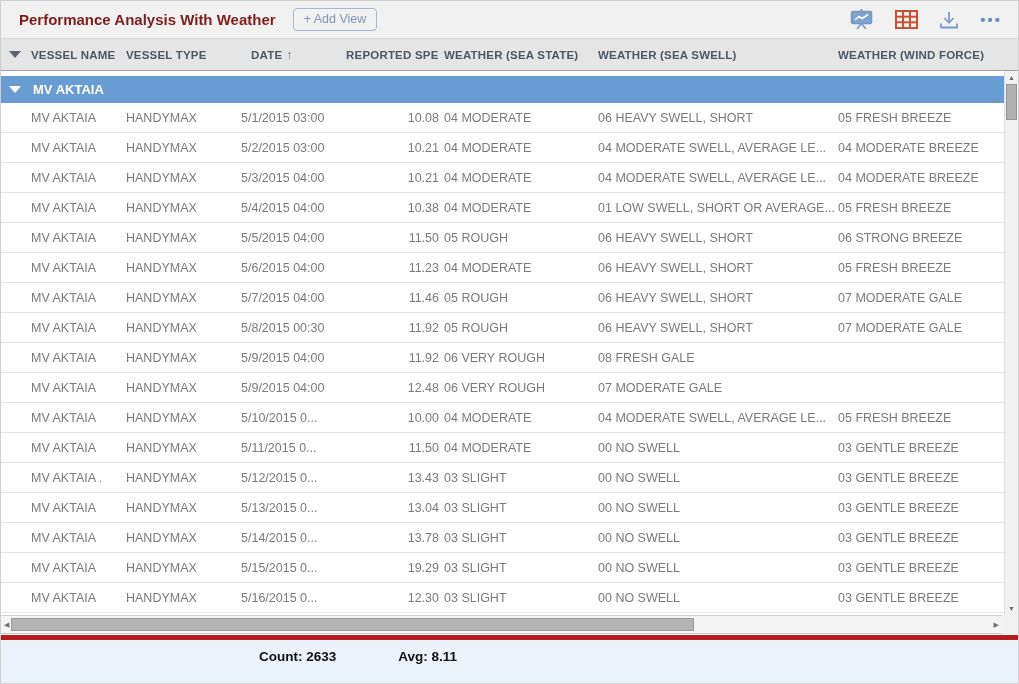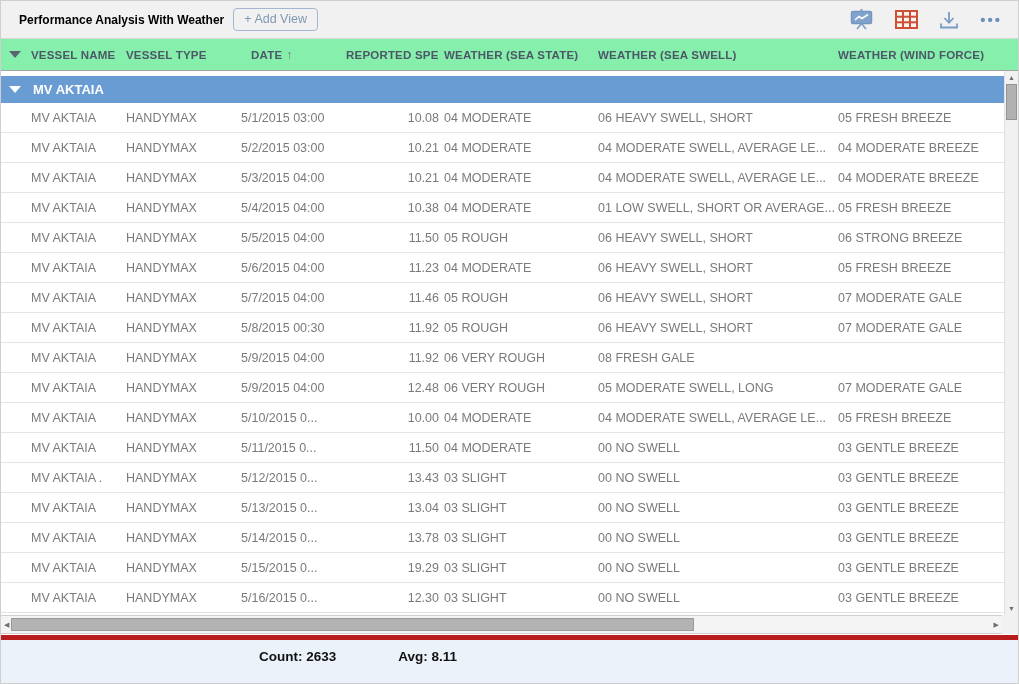--- a/index.html
+++ b/index.html
@@ -7,37 +7,37 @@
   .app {
     width: 1019px; height: 684px; position: relative;
     font-family: "Liberation Sans", sans-serif;
     background: #fff; border: 1px solid #cfcfcf; overflow: hidden;
   }
   
   .topbar {
     height: 38px; background: #f1f1f1; border-bottom: 1px solid #d8d8d8;
     display: flex; align-items: center; padding: 0 16px 0 18px;
   }
-  .title { color: #000000; font-weight: 700; font-size: 12px; }
+  .title { color: #7f1d1d; font-weight: 700; font-size: 15px; }
   .add-view-btn {
-    margin-left: 9px; border: 1px solid #a3b7d1; border-radius: 4px;
+    margin-left: 17px; border: 1px solid #a3b7d1; border-radius: 4px;
     background: transparent; color: #8196b5; font-size: 12.5px;
     padding: 3px 10px 4px; font-family: inherit; cursor: pointer;
   }
   .toolbar { margin-left: auto; display: flex; align-items: center; gap: 21px; }
   .toolbar .icon { display: inline-flex; align-items: center; cursor: pointer; }
   .ellipsis { color: #6d91bd; font-size: 15px; font-weight: 700; letter-spacing: 2px; line-height: 1; }
   
   .grid-row {
     display: grid;
     grid-template-columns: 30px 95px 115px 105px 93px 157px 240px 170px;
     align-items: center;
   }
   .colheader {
-    height: 32px; background: #86efac; border-bottom: 1px solid #a2a2a2;
+    height: 32px; background: #e5e5e5; border-bottom: 1px solid #a2a2a2;
     color: #4c5866; font-size: 11.5px; font-weight: 700; letter-spacing: .2px;
   }
   .hcell { white-space: nowrap; overflow: hidden; }
   .hcell.col-date { padding-left: 10px; }
   .hcell.col-speed { text-align: right; }
   .hcell.col-sea_state { padding-left: 5px; }
   .hcell.col-sea_swell, .hcell.col-wind_force { padding-left: 2px; }
   .sort-arrow { font-weight: 400; color: #67727e; font-size: 12px; margin-left: 4px; }
   .expander-cell { display: flex; justify-content: flex-start; padding-left: 8px; cursor: pointer; }
   .tri-down-dark {
@@ -250,21 +250,20 @@
         <div class="cell col-sea_state">06 VERY ROUGH</div>
         <div class="cell col-wind_force">08 FRESH GALE</div>
       </div>
       <div class="trow grid-row">
         <div class="cell col-expander"></div>
         <div class="cell col-vessel">MV AKTAIA</div>
         <div class="cell col-type">HANDYMAX</div>
         <div class="cell col-date">5/9/2015 04:00</div>
         <div class="cell col-speed">12.48</div>
         <div class="cell col-sea_state">06 VERY ROUGH</div>
-        <div class="cell col-sea_swell">05 MODERATE SWELL, LONG</div>
         <div class="cell col-wind_force">07 MODERATE GALE</div>
       </div>
       <div class="trow grid-row">
         <div class="cell col-expander"></div>
         <div class="cell col-vessel">MV AKTAIA</div>
         <div class="cell col-type">HANDYMAX</div>
         <div class="cell col-date">5/10/2015 0...</div>
         <div class="cell col-speed">10.00</div>
         <div class="cell col-sea_state">04 MODERATE</div>
         <div class="cell col-sea_swell">04 MODERATE SWELL, AVERAGE LE...</div>

